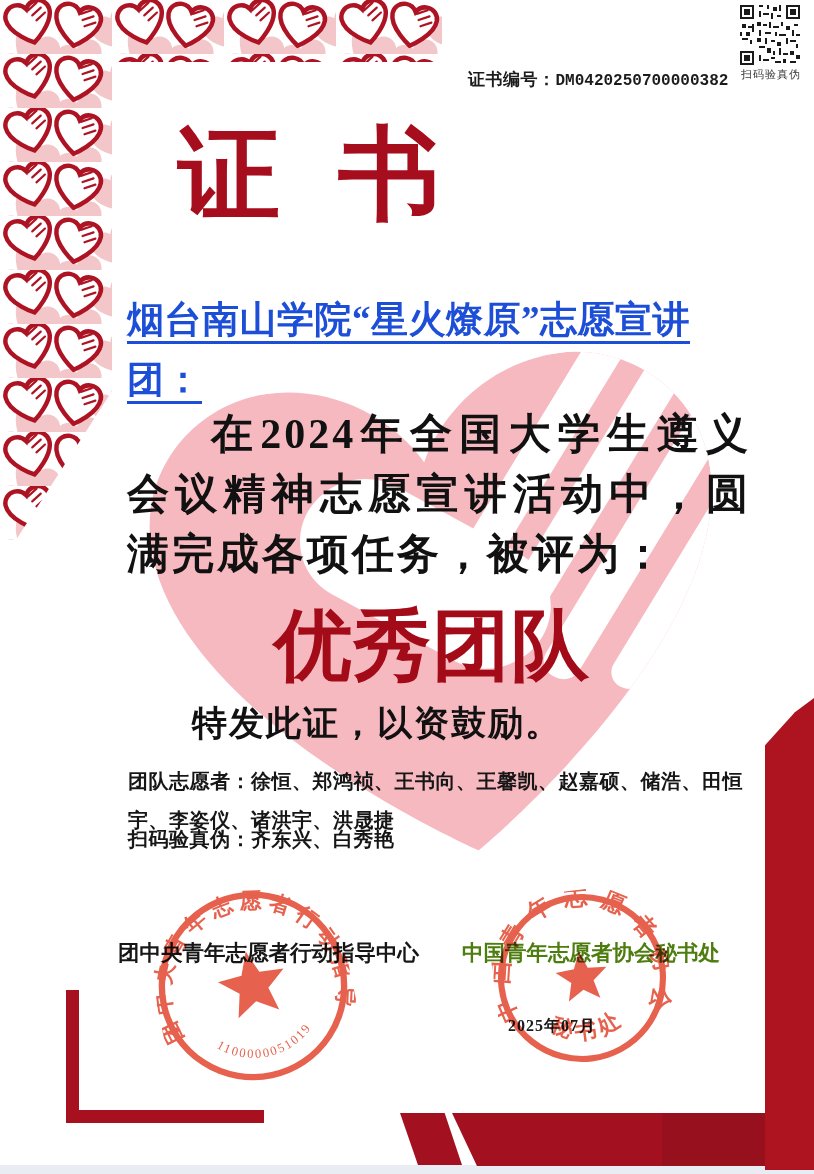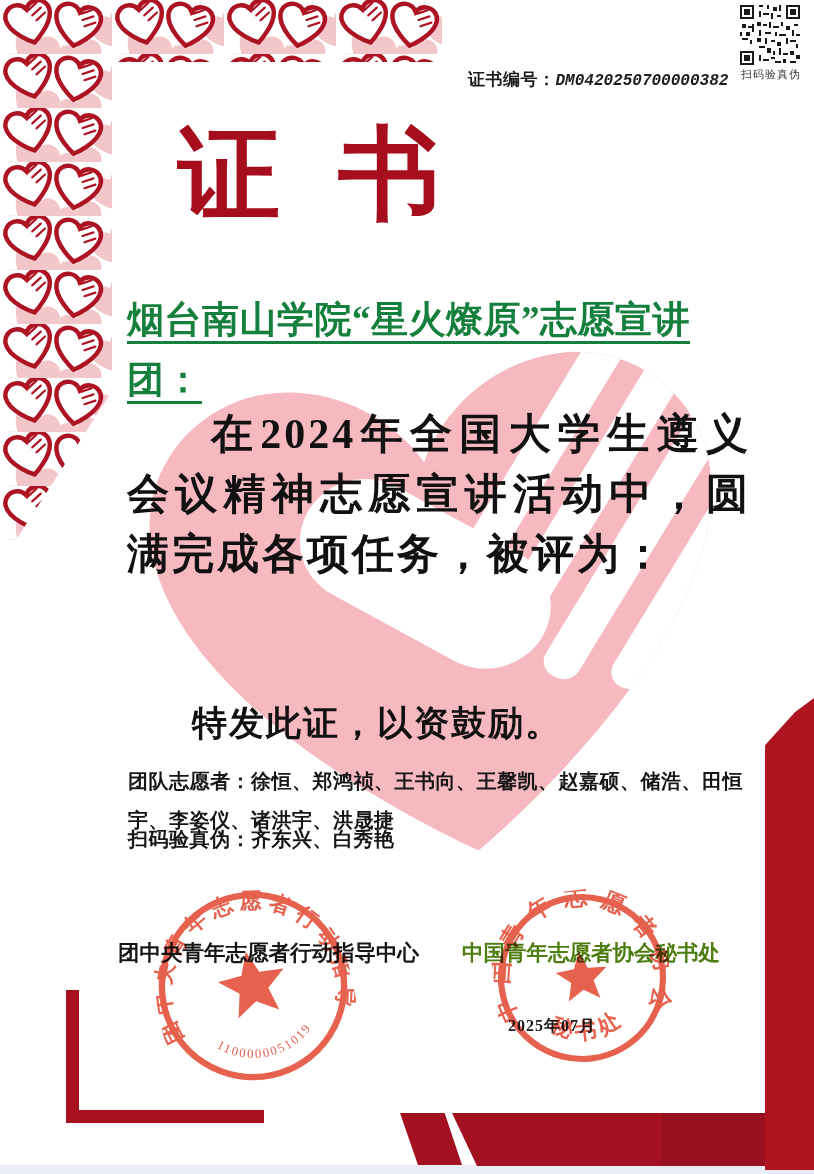--- a/index.html
+++ b/index.html
@@ -16,33 +16,33 @@
   .qr{left:740px;top:5px;width:60px;height:60px;z-index:4;}
   .qr-caption{
     left:731px;top:67px;width:80px;text-align:center;
     font-family:Liberation Sans, sans-serif;
     font-size:11px;color:#3a3a3a;z-index:4;letter-spacing:1px;
   }
   .cert-no{
     left:468px;top:68px;z-index:4;color:#1c1c1c;
     font-size:17px;font-weight:bold;letter-spacing:0.5px;white-space:nowrap;
   }
-  .cert-no .num{font-family:"Liberation Mono","DejaVu Sans Mono",monospace;font-size:16px;font-weight:bold;letter-spacing:0;font-style:italic;}
+  .cert-no .num{font-family:"Liberation Mono","DejaVu Sans Mono",monospace;font-size:16px;font-weight:bold;letter-spacing:0;}
 
   
   .title{
     left:120px;top:112px;width:624px;margin:0;z-index:2;
     font-size:102px;font-weight:bold;
     letter-spacing:58px;padding-left:58px;box-sizing:border-box;
     color:#a60e1d;line-height:125px;
   }
 
   
   .recipient{
-    left:127px;top:290px;width:626px;z-index:2;color:#15803d;
+    left:127px;top:290px;width:626px;z-index:2;color:#1d4ed8;
     font-size:37px;font-weight:bold;line-height:60px;letter-spacing:0.5px;
     text-decoration:underline;text-decoration-thickness:2.5px;text-underline-offset:9px;
   }
   .body-par{
     left:127px;top:404px;width:624px;z-index:2;color:#111;
     font-size:42px;font-weight:700;line-height:60px;letter-spacing:3px;
     text-indent:2em;text-align:justify;margin:0;
   }
   .award{
     left:120px;top:596px;width:624px;z-index:2;margin:0;
@@ -204,20 +204,21 @@
   <div class="abs cert-no">
     <span>证书编号：</span><span class="num">DM0420250700000382</span>
   </div>
 
   <h1 class="abs title">证书</h1>
 
   <div class="abs recipient">烟台南山学院“星火燎原”志愿宣讲团：</div>
 
   <p class="abs body-par">在2024年全国大学生遵义会议精神志愿宣讲活动中，圆满完成各项任务，被评为：</p>
 
+  <h2 class="abs award">优秀团队</h2>
 
   <div class="abs closing">特发此证，以资鼓励。</div>
 
   <div class="abs volunteers">团队志愿者：徐恒、郑鸿祯、王书向、王馨凯、赵嘉硕、储浩、田恒宇、李姿仪、诸洪宇、洪晟捷</div>
   <div class="abs teachers">扫码验真伪：齐东兴、白秀艳</div>
 
   <div class="abs issuer-left">团中央青年志愿者行动指导中心</div>
   <div class="abs issuer-right">中国青年志愿者协会秘书处</div>
   <div class="abs issue-date">2025年07月</div>
 

